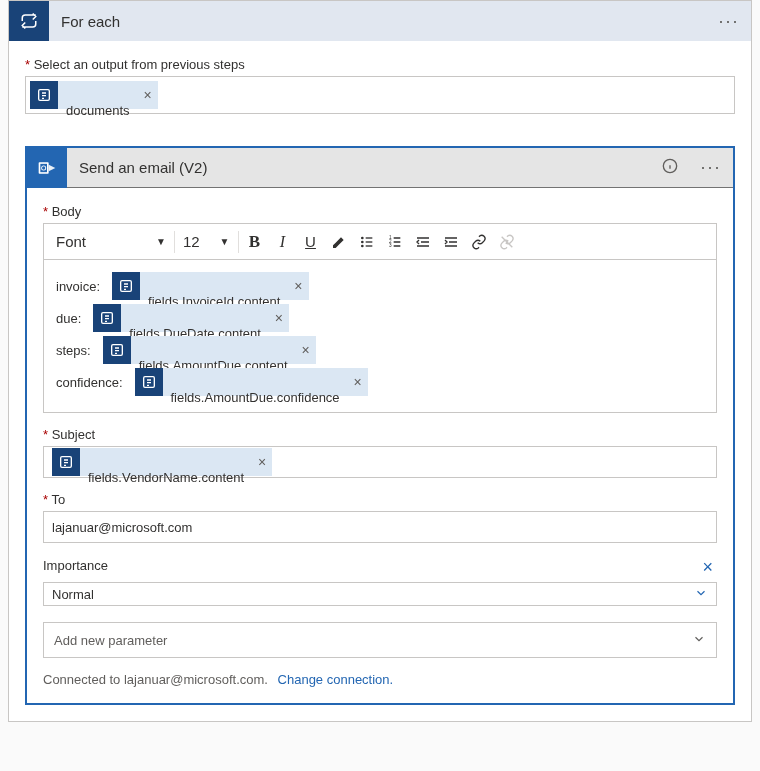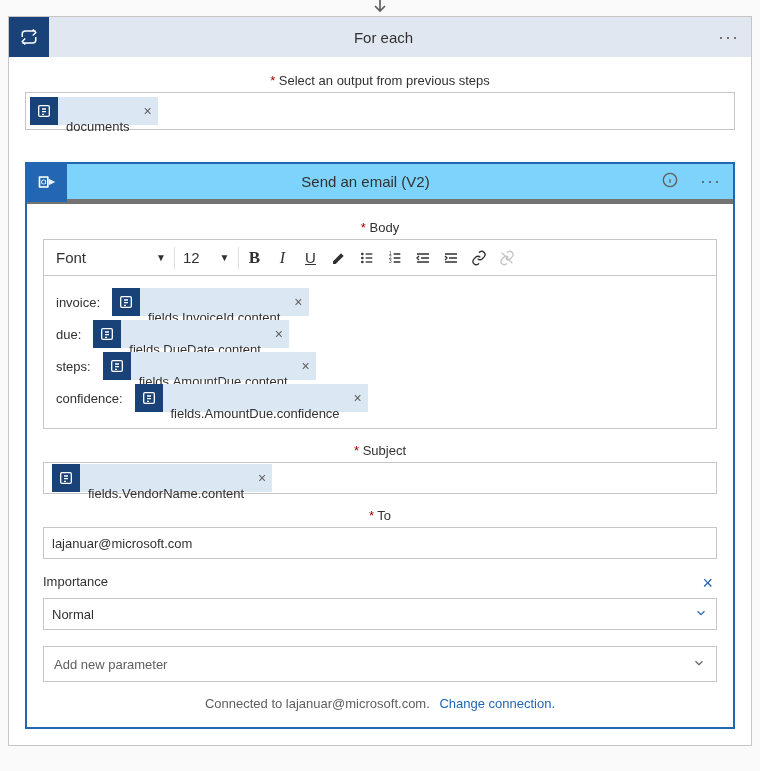--- a/index.html
+++ b/index.html
@@ -1,35 +1,35 @@
 <!DOCTYPE html>
 <html><head>
 <meta charset="utf-8">
 <style>
   * { box-sizing: border-box; margin: 0; padding: 0; }
   body { font-family: "Segoe UI", sans-serif; font-size: 13px; background: #fafafa; color: #323130; }
   .canvas { width: 760px; height: 771px; position: relative; background: #fafafa; }
   .arrow-down { position: absolute; top: -4px; left: 50%; transform: translateX(-50%); font-size: 22px; color: #605e5c; }
-  .for-each-card { position: absolute; top: 16px; left: 8px; right: 8px; background: #fff; border: 1px solid #c8c6c4; text-align: center; }
+  .for-each-card { position: absolute; top: 0; left: 8px; right: 8px; background: #fff; border: 1px solid #c8c6c4; }
   .for-each-header { height: 40px; background: #e1e7f0; display: flex; align-items: center; }
   .for-each-icon { width: 40px; height: 40px; background: #194378; display: flex; align-items: center; justify-content: center; color: #fff; font-size: 16px; }
   .for-each-title { flex: 1; padding-left: 12px; font-size: 15px; color: #323130; }
   .dots { padding: 0 12px; font-size: 18px; color: #605e5c; cursor: pointer; letter-spacing: 1px; }
   .for-each-body { background: #fff; padding: 16px; }
   .label { font-size: 13px; color: #323130; margin-bottom: 4px; display: block; }
   .req::before { content: "* "; color: #a80000; }
   .output-box { border: 1px solid #c8c6c4; min-height: 36px; padding: 4px; display: flex; align-items: center; }
   .token { display: inline-flex; align-items: center; background: #dbe7f3; height: 28px; border-radius: 0; }
   .token-icon { width: 28px; height: 28px; background: #194378; display: flex; align-items: center; justify-content: center; }
   .token-icon svg { width: 16px; height: 16px; }
   .token-text { padding: 0 8px; font-size: 13px; color: #323130; margin-top: 30px; }
   .token-x { padding: 0 6px; font-size: 14px; color: #605e5c; cursor: pointer; }
   
   .send-email-card { margin-top: 32px; border: 2px solid #2366b2; background: #fff; }
-  .send-email-header { height: 40px; background: #7dd3fc; display: flex; align-items: center; border-bottom: 5px solid #737373; }
+  .send-email-header { height: 40px; background: #e5e5e5; display: flex; align-items: center; border-bottom: 1px solid #737373; }
   .send-email-icon { width: 40px; height: 40px; background: #2366b2; display: flex; align-items: center; justify-content: center; }
   .send-email-icon svg { width: 20px; height: 20px; }
   .send-email-title { flex: 1; padding-left: 12px; font-size: 15px; color: #323130; }
   .info-icon { padding: 0 10px; color: #605e5c; cursor: pointer; }
   .send-email-body { padding: 16px; }
   
   .rich-editor { border: 1px solid #c8c6c4; }
   .toolbar { height: 36px; border-bottom: 1px solid #c8c6c4; display: flex; align-items: center; padding: 0 6px; gap: 0; }
   .font-sel { display: flex; align-items: center; padding: 0 6px 0 6px; gap: 20px; cursor: pointer; }
   .font-sel .caret { font-size: 10px; }
@@ -38,21 +38,21 @@
   .tbtn.disabled { color: #c8c6c4; cursor: default; }
   .sep { width: 1px; height: 22px; background: #e1dfdd; margin: 0 2px; }
   .editor-content { padding: 12px; }
   .body-row { display: flex; align-items: center; gap: 12px; margin-bottom: 4px; }
   .body-label { font-size: 13px; color: #323130; min-width: 0; }
   
   .field-group { margin-top: 14px; }
   .text-input { width: 100%; border: 1px solid #c8c6c4; height: 32px; padding: 4px 8px; display: flex; align-items: center; font-size: 13px; }
   .label-row { display: flex; justify-content: space-between; align-items: center; margin-bottom: 4px; }
   .close-x { color: #2366b2; font-size: 18px; cursor: pointer; padding: 0 4px; }
-  .dropdown { border: 1px solid #c8c6c4; height: 32px; display: flex; align-items: center; padding: 0 8px; justify-content: space-between; cursor: pointer; }
+  .dropdown { border: 1px solid #c8c6c4; height: 24px; display: flex; align-items: center; padding: 0 8px; justify-content: space-between; cursor: pointer; }
   .dropdown .chev { color: #2366b2; }
   .add-param { border: 1px solid #c8c6c4; height: 36px; display: flex; align-items: center; padding: 0 10px; justify-content: space-between; color: #605e5c; cursor: pointer; margin-top: 16px; }
   .connected { margin-top: 14px; font-size: 13px; color: #605e5c; }
   .connected a { color: #2366b2; text-decoration: none; margin-left: 6px; }
 </style>
 </head>
 <body>
 
 <div class="canvas">
   <div class="arrow-down">

